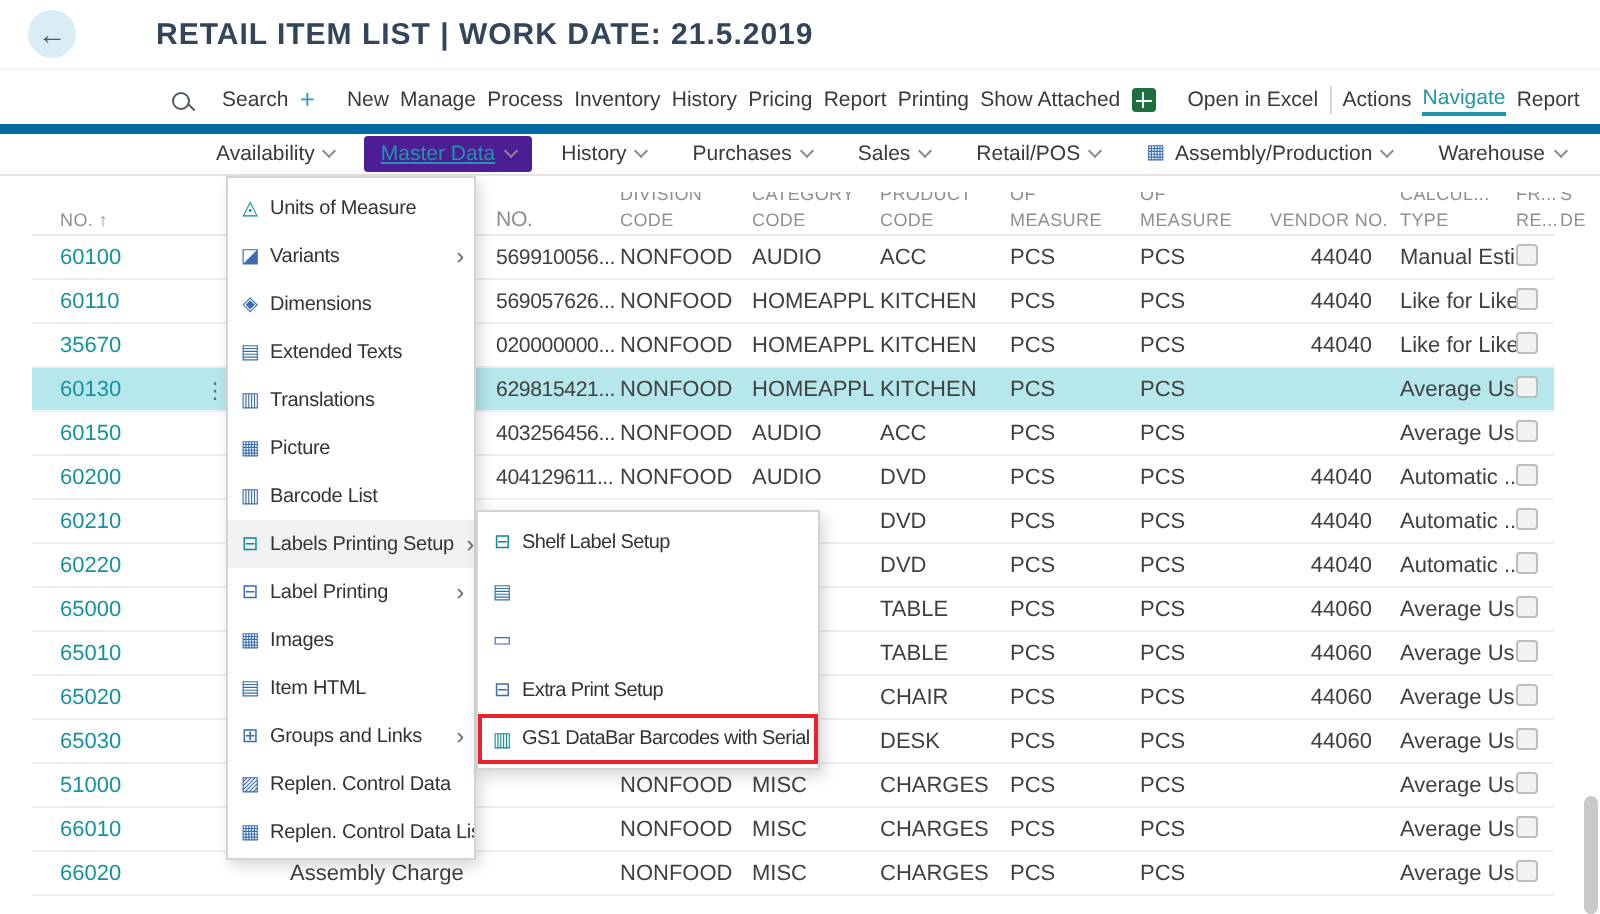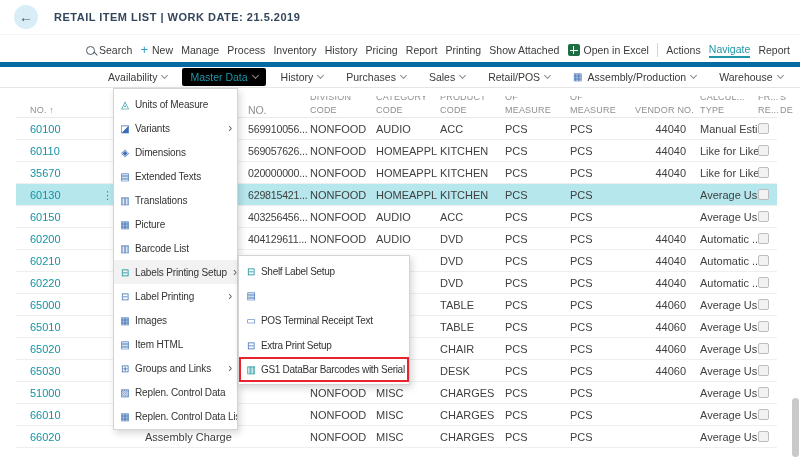--- a/index.html
+++ b/index.html
@@ -5,45 +5,45 @@
   * { box-sizing: border-box; margin: 0; padding: 0; }
   html,body { width:800px; height:457px; overflow:hidden; background:#fff;
     font-family:"Liberation Sans", sans-serif; color:#3b3a39; }
 
   
   .titlebar { height:35px; display:flex; align-items:center; gap:16px;
     padding-left:14px; border-bottom:1px solid #f4f4f4; }
   .back-btn { width:24px; height:24px; border-radius:50%; background:#d9edf6;
     color:#42586b; display:flex; align-items:center; justify-content:center;
     font-size:14px; cursor:pointer; }
-  .page-title { font-size:11px; font-weight:700; color:#33455b; letter-spacing:.5px; }
+  .page-title { font-size:15px; font-weight:700; color:#33455b; letter-spacing:.5px;margin-left:24px; }
 
   
   .ribbon { padding-top:3px; border-bottom:1px solid #e5e5e5; }
   .r1 { height:24px; display:flex; align-items:center; justify-content:space-between;
     padding:0 10px 0 86px; font-size:10.5px; white-space:nowrap; }
-  .r1i { display:flex; align-items:center; gap:4px; cursor:pointer; }
+  .r1i { display:flex; align-items:center; gap:16px; cursor:pointer; }
   .mag { position:relative; width:9px; height:9px; border:1.3px solid #4a5a66;
     border-radius:50%; display:inline-block; }
   .mag::after { content:''; position:absolute; width:5px; height:1.3px;
     background:#4a5a66; transform:rotate(45deg); right:-4px; bottom:-1px; }
   .plus { color:#2e9bc0; font-size:13px; line-height:10px; }
   .xlicon { width:12px; height:12px; border-radius:2px; background:#1d6f42;
     position:relative; display:inline-block; }
   .xlicon::after { content:''; position:absolute; inset:2px;
     background:linear-gradient(#fff,#fff) center/100% 1px no-repeat,
                linear-gradient(#fff,#fff) center/1px 100% no-repeat; }
   .vdiv { width:1px; height:14px; background:#d4d4d4; }
   .navigate { color:#1f97a8; border-bottom:2px solid #1f97a8; padding-bottom:1px; }
 
   .r2 { height:25px; display:flex; align-items:center; gap:7px;
     padding-left:100px; font-size:10.5px; border-top:5px solid #0369a1; white-space:nowrap; }
   .r2i { display:flex; align-items:center; gap:5px; padding:3px 8px;
     border-radius:2px; cursor:pointer; }
-  .r2i.active { background:#000000; color:#1f97a8; }
+  .r2i.active { background:#4c1d95; color:#1f97a8;text-decoration:underline; }
   .r2-icon { font-size:10px; line-height:10px; }
   .r2-icon:empty { display:none; }
   .chv { width:5px; height:5px; border-right:1px solid #8a8a8a;
     border-bottom:1px solid #8a8a8a; transform:rotate(45deg); display:inline-block;
     margin-top:-3px; }
 
   
   .thead { display:flex; padding-left:30px; height:30px; position:relative; }
   .thead::after { content:''; position:absolute; left:16px; right:23px; bottom:0;
     height:1px; background:#e9e9e9; }
@@ -596,21 +596,20 @@
 
 <div class="smi">
     <span class="mi-icon" style="color: rgb(12, 139, 150);">⊟</span>
     <span class="mi-label">Shelf Label Setup</span>
   </div>
     <div class="smi">
     <span class="mi-icon" style="color: rgb(58, 109, 180);">▤</span>
   </div>
     <div class="smi">
     <span class="mi-icon" style="color: rgb(58, 109, 180);">▭</span>
-    <span class="mi-label">POS Terminal Receipt Text</span>
   </div>
     <div class="smi">
     <span class="mi-icon" style="color: rgb(58, 109, 180);">⊟</span>
     <span class="mi-label">Extra Print Setup</span>
   </div>
     <div class="smi boxed">
     <span class="mi-icon" style="color: rgb(12, 139, 150);">▥</span>
     <span class="mi-label">GS1 DataBar Barcodes with Serial Nos</span>
   </div>
   </div>

